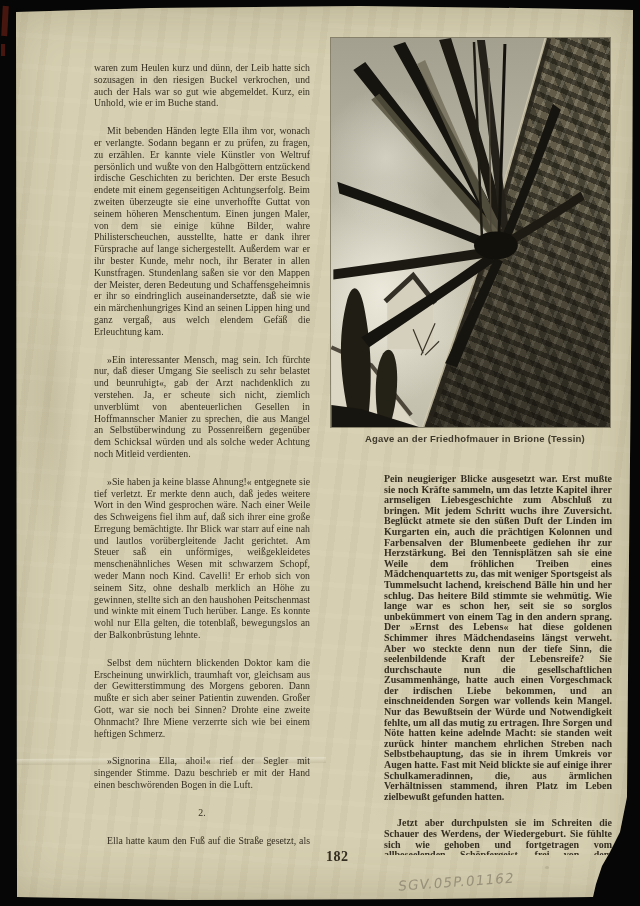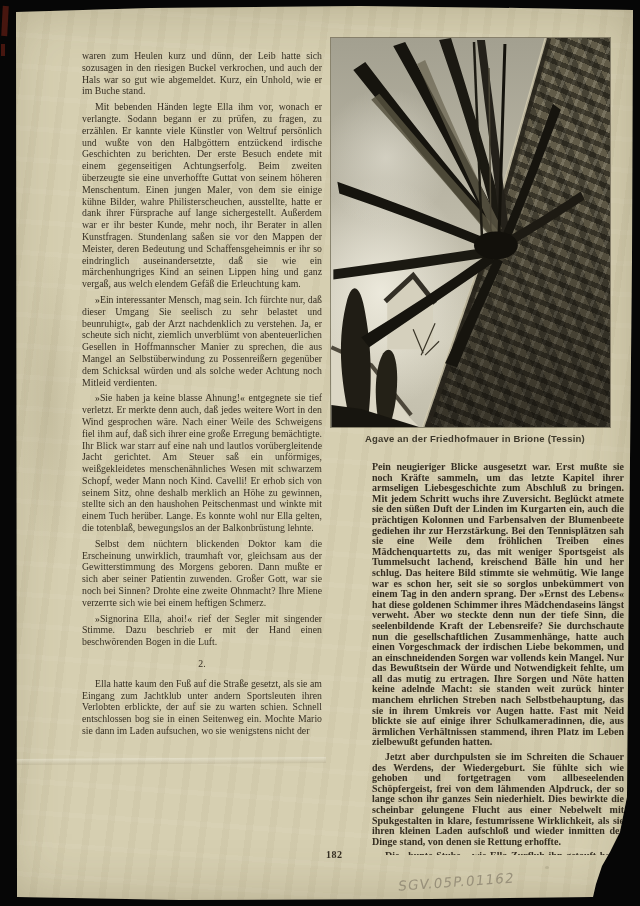--- a/index.html
+++ b/index.html
@@ -31,21 +31,21 @@
     transform:rotate(-0.4deg); opacity:.75;
   }
   .col {
     position:absolute; color:#352e22; text-align:justify;
     overflow:hidden; hyphens:auto;
   }
   .col.left  { left:78px;  top:46px;  width:248px; height:800px;
     font-size:9.8px; line-height:11.8px; }
   .col.right { left:368px; top:458px; width:260px; height:397px;
     font-size:10px; line-height:10.6px;font-weight:bold; }
-  .para { margin:4px; text-indent:13px; }
+  .para { margin:16px; text-indent:13px; }
   .para.noind { text-indent:0; }
   .sec-head { text-align:center; margin:10px 0 8px; }
   .photo {
     position:absolute; left:331px; top:38px; width:279px; height:389px;
     overflow:hidden; background:linear-gradient(180deg,#a3a090 0%,#bcb8a7 45%,#cfcbb9 78%,#c2beac 100%);
     box-shadow:0 0 0 1px rgba(45,40,28,.45);
   }
   .cloud { position:absolute; }
   .cloud.c1 { left:-40px; top:140px; width:180px; height:230px;
     background:radial-gradient(closest-side, rgba(238,235,222,.95), rgba(238,235,222,0)); }
@@ -62,21 +62,21 @@
       #615b48;
   }
   .photo-art { position:absolute; inset:0; }
   .caption {
     position:absolute; left:332px; top:433px; width:278px;
     font-family:"Liberation Sans", sans-serif; font-weight:bold;
     font-size:9.5px; color:#3e392c; letter-spacing:.2px;margin-left:33px;
   }
   .pagenum {
     position:absolute; left:326px; top:849px;
-    font-size:10px; font-weight:bold; color:#352e22; letter-spacing:.5px;
+    font-size:14px; font-weight:bold; color:#352e22; letter-spacing:.5px;
   }
   .pencil {
     position:absolute; left:398px; top:872px; width:160px;
     font-family:"DejaVu Sans", sans-serif; font-size:13.5px; color:#938b76;
     letter-spacing:1.2px; transform:rotate(-4deg) skewX(-10deg); opacity:.9;
     white-space:nowrap;
   }
   .dot { position:absolute; left:545px; top:866px; width:4px; height:3px;
     background:#b9b294; border-radius:50%; }
 </style>

